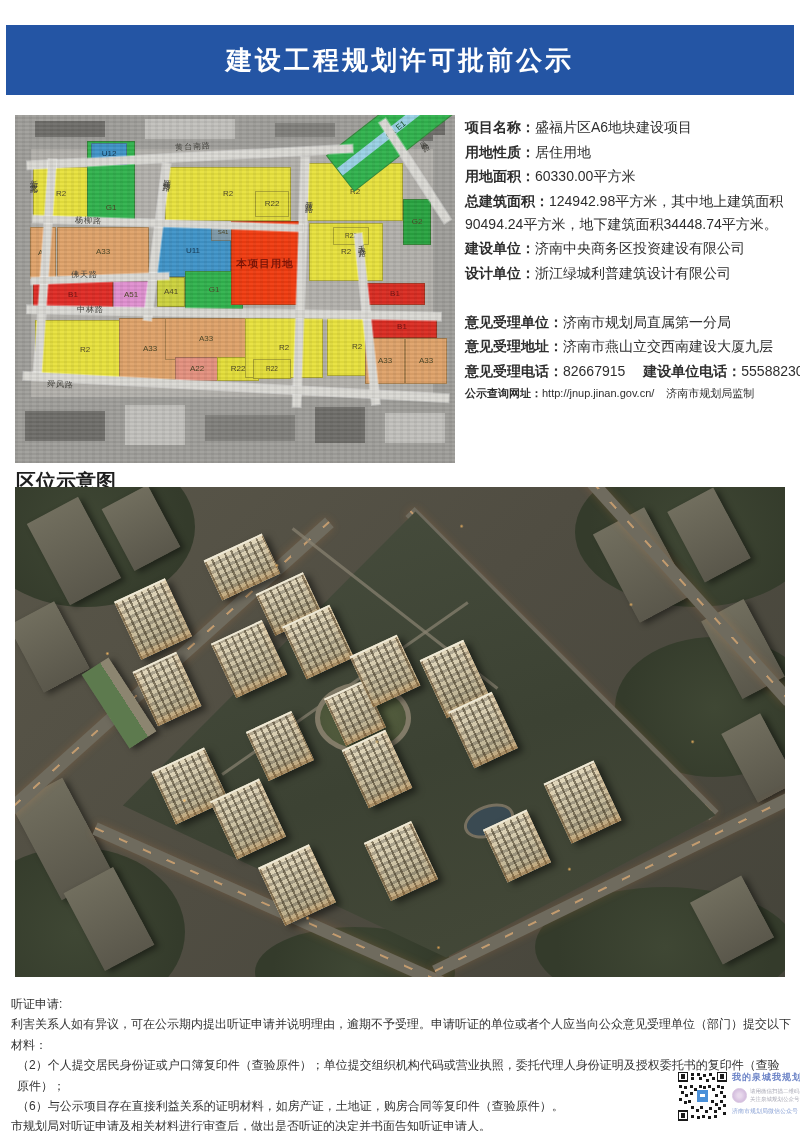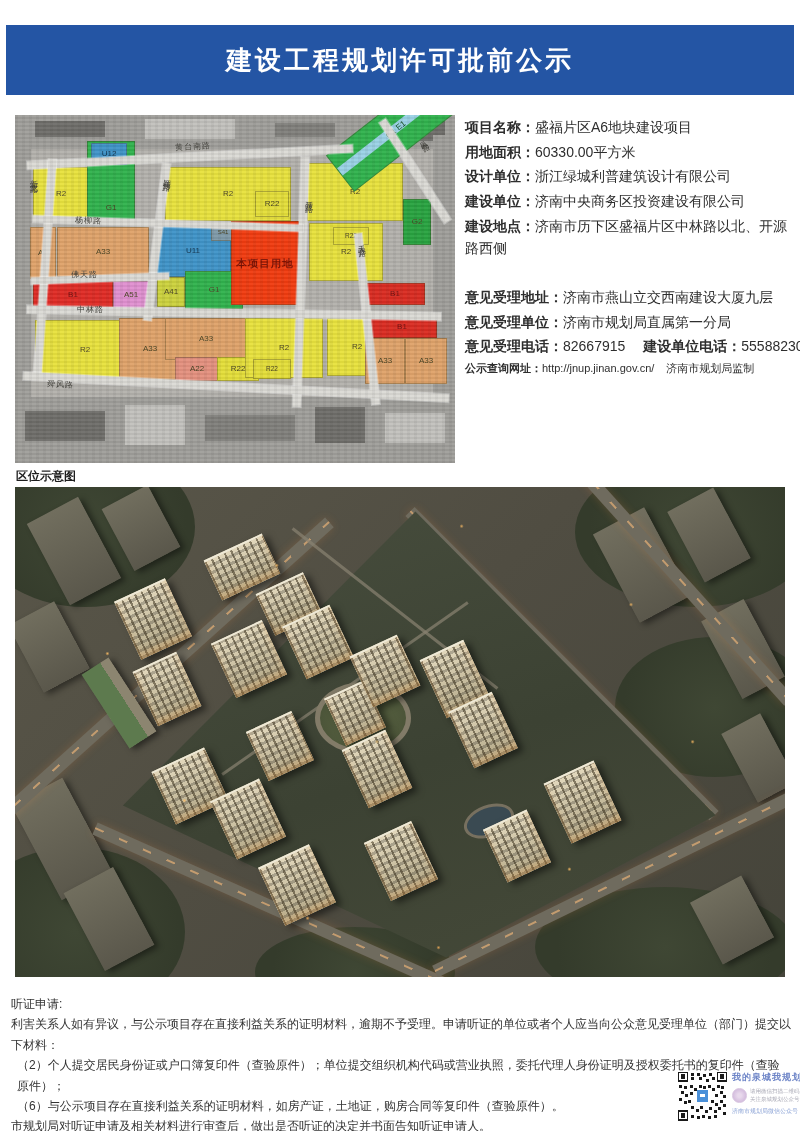--- a/index.html
+++ b/index.html
@@ -22,21 +22,21 @@
   .aerial .blk.l{background:#c2c1bd;}
   .parcel{position:absolute;z-index:5;border:1px solid rgba(60,55,20,.35);
           display:flex;align-items:center;justify-content:center;}
   .parcel span{font-size:8px;color:#4a4423;line-height:1;white-space:nowrap;}
   .parcel.proj span{font-size:10.5px;font-weight:bold;color:#7d1000;letter-spacing:1px;}
   .parcel.red span{color:#6a0c0c;}
   .road{position:absolute;background:#dbdad5;z-index:10;box-shadow:0 0 0 1px rgba(255,255,255,.35);}
   .rlabel{position:absolute;font-size:8px;color:#3f3e38;letter-spacing:1px;z-index:12;white-space:nowrap;}
   .rlabel.vert{writing-mode:vertical-rl;text-orientation:upright;letter-spacing:2px;}
   .stripe{position:absolute;left:0;right:0;top:16px;height:9px;background:#9ad2e6;}
-  .map-caption{position:absolute;left:16px;top:448px;font-size:12px;font-weight:600;color:#1e1e1e;}
+  .map-caption{position:absolute;left:16px;top:448px;font-size:20px;font-weight:600;color:#1e1e1e;}
 
   
   .info{position:absolute;left:465px;top:96px;width:330px;font-size:14px;line-height:1.62;color:#2e2e2e;}
   .info p{margin:0 0 2px 0;}
   .info .lbl{font-weight:600;}
   .contact{margin-top:26px;}
   .nowrap{white-space:nowrap;}
   .gap{display:inline-block;width:18px;}
   .gap2{display:inline-block;width:12px;}
 
@@ -235,27 +235,28 @@
     <span class="rlabel" style="left:56px;top:154px;">佛天路</span>
     <div class="road" style="left:12px;top:194px;width:414px;height:8px;transform:rotate(1deg);"></div>
     <span class="rlabel" style="left:62px;top:189px;">中林路</span>
     <div class="road" style="left:8px;top:268px;width:426px;height:8px;transform:rotate(3deg);"></div>
     <span class="rlabel" style="left:32px;top:264px;transform:rotate(3deg);">舜风路</span>
   </div>
   <div class="map-caption">区位示意图</div>
 
   <div class="info">
     <p><span class="lbl">项目名称：</span><span>盛福片区A6地块建设项目</span></p>
+    <p><span class="lbl">用地性质：</span><span>居住用地</span></p>
     <p><span class="lbl">用地面积：</span><span>60330.00平方米</span></p>
+    <p><span class="lbl">总建筑面积：</span><span>124942.98平方米，其中地上建筑面积90494.24平方米，地下建筑面积34448.74平方米。</span></p>
+    <p><span class="lbl">建设单位：</span><span>济南中央商务区投资建设有限公司</span></p>
     <p><span class="lbl">设计单位：</span><span>浙江绿城利普建筑设计有限公司</span></p>
-    <p><span class="lbl">建设单位：</span><span>济南中央商务区投资建设有限公司</span></p>
-    <p><span class="lbl">建设地点：</span><span>济南市历下区盛福片区中林路以北、开源路西侧</span></p>
     <div class="contact">
+      <p><span class="lbl">意见受理单位：</span><span>济南市规划局直属第一分局</span></p>
       <p><span class="lbl">意见受理地址：</span><span>济南市燕山立交西南建设大厦九层</span></p>
-      <p><span class="lbl">意见受理单位：</span><span>济南市规划局直属第一分局</span></p>
       <p class="nowrap"><span class="lbl">意见受理电话：</span><span>82667915</span><span class="gap"></span><span class="lbl">建设单位电话：</span><span>55588230</span></p>
       <p class="nowrap" style="font-size:11px;"><span class="lbl">公示查询网址：</span><span>http://jnup.jinan.gov.cn/</span><span class="gap2"></span><span>济南市规划局监制</span></p>
     </div>
   </div>
 
   <div class="photo">
     <div class="veg" style="left:-40px;top:-40px;width:220px;height:160px;"></div>
     <div class="veg" style="left:560px;top:-30px;width:240px;height:150px;"></div>
     <div class="veg" style="left:-50px;top:360px;width:220px;height:170px;"></div>
     <div class="veg" style="left:600px;top:150px;width:200px;height:140px;"></div>
@@ -302,21 +303,21 @@
     <div class="bld" style="left:360px;top:342px;width:52px;height:62px;"></div>
     <div class="bld" style="left:206px;top:300px;width:54px;height:62px;"></div>
     <div class="bld" style="left:254px;top:366px;width:56px;height:62px;"></div>
     <div class="bld" style="left:540px;top:282px;width:55px;height:64px;"></div>
     <div class="bld" style="left:478px;top:330px;width:48px;height:56px;"></div>
     <div class="lights"></div>
   </div>
 
   <div class="notice">
     <p>听证申请:</p>
-    <p>利害关系人如有异议，与公示项目存在直接利益关系的证明材料，逾期不予受理。申请听证的单位或者个人应当向公众意见受理单位（部门）提交以下材料：</p>
+    <p>利害关系人如有异议，可在公示期内提出听证申请并说明理由，逾期不予受理。申请听证的单位或者个人应当向公众意见受理单位（部门）提交以下材料：</p>
     <p class="indent">（2）个人提交居民身份证或户口簿复印件（查验原件）；单位提交组织机构代码或营业执照，委托代理人身份证明及授权委托书的复印件（查验原件）；</p>
     <p class="indent">（6）与公示项目存在直接利益关系的证明材料，如房产证，土地证，购房合同等复印件（查验原件）。</p>
     <p>市规划局对听证申请及相关材料进行审查后，做出是否听证的决定并书面告知听证申请人。</p>
   </div>
 
   <div class="qr">
     <svg width="50" height="50" viewBox="0 0 33 33" shape-rendering="crispEdges">
       <rect x="0" y="0" width="33" height="33" fill="#ffffff"></rect>
       <g fill="#1a1a1a">
         <rect x="0" y="0" width="7" height="7"></rect>

